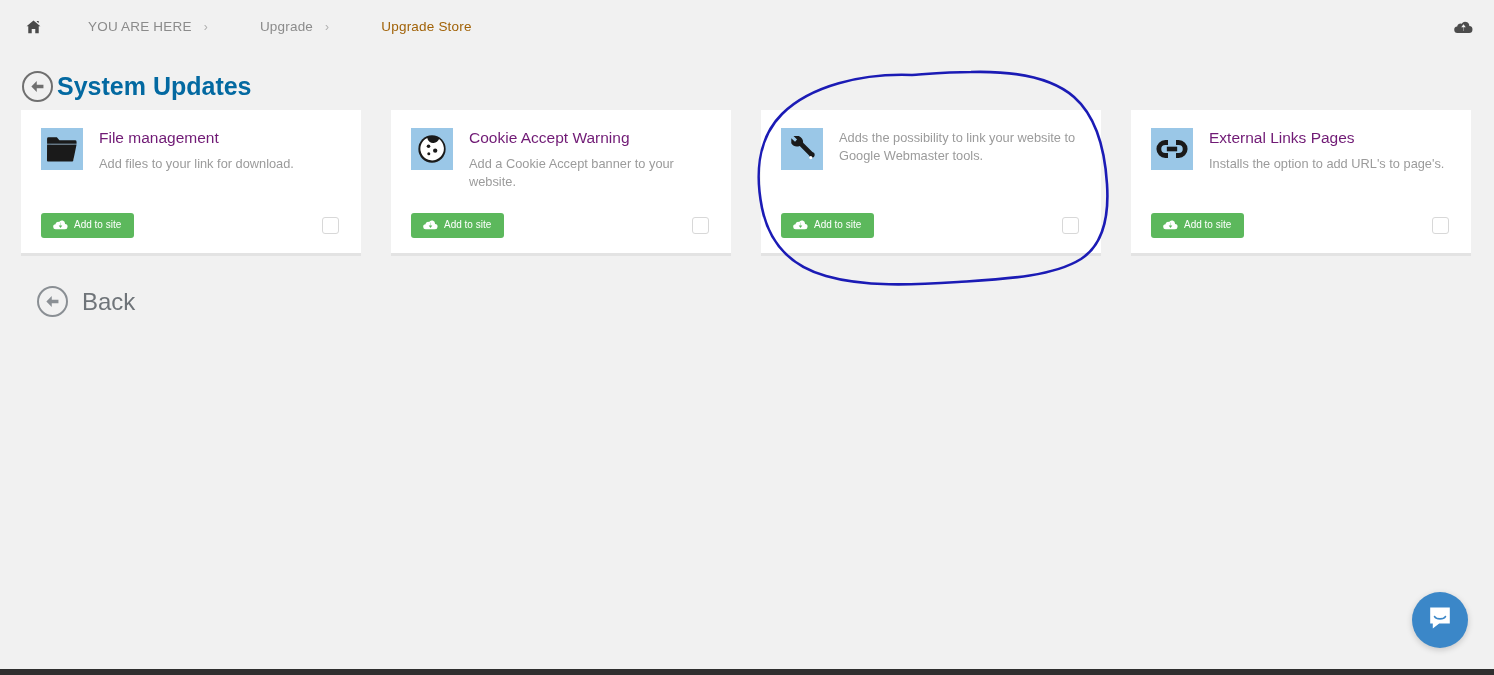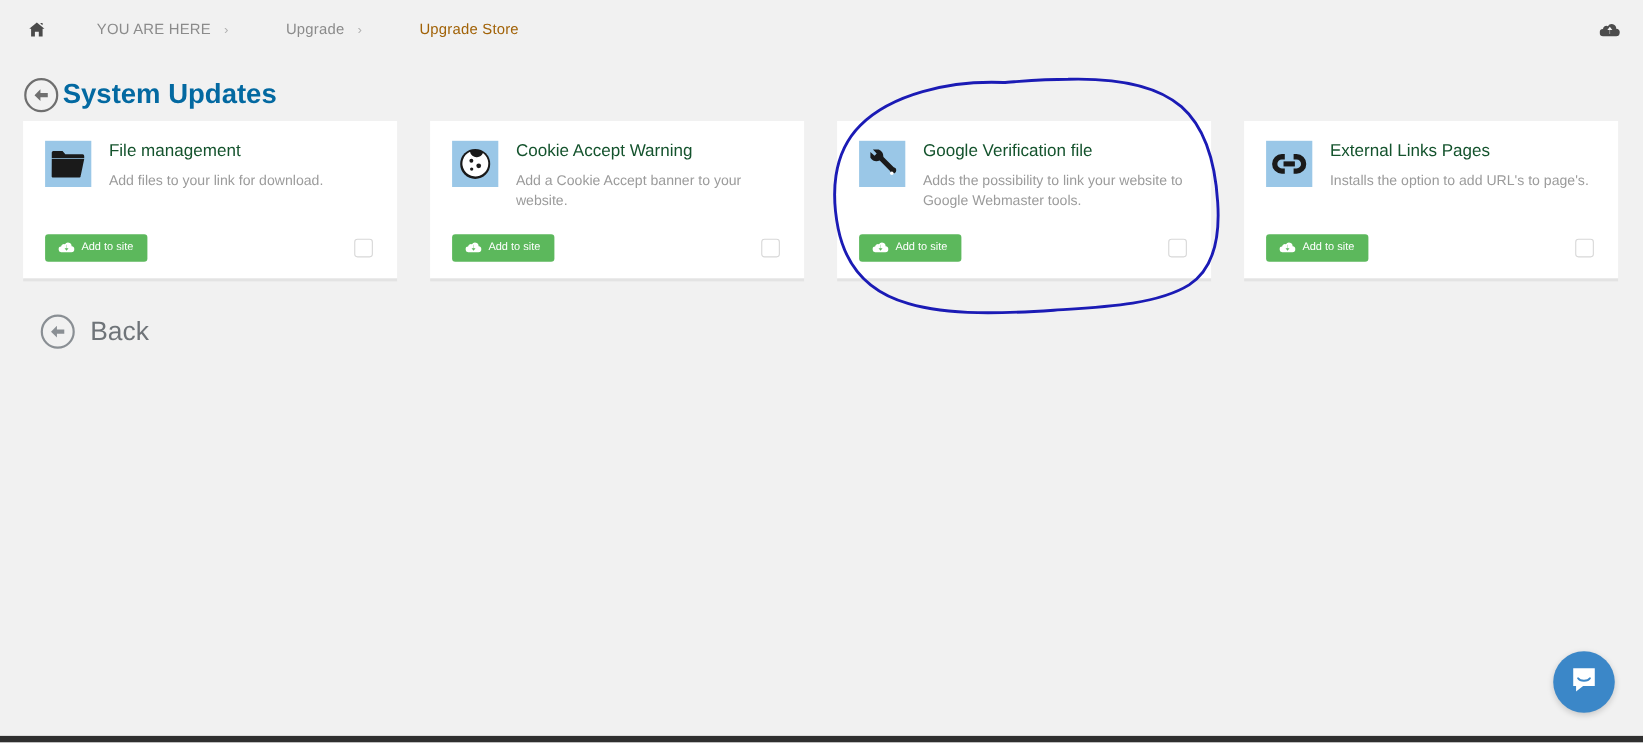--- a/index.html
+++ b/index.html
@@ -77,21 +77,21 @@
   .card-icon {
     width: 42px; height: 42px;
     background: #9ac7e7;
     flex: 0 0 auto;
     display: flex; align-items: center; justify-content: center;
     margin-right: 16px;
   }
   .card-text { padding-top: 1px; }
   .card-title {
     font-size: 15.5px;
-    color: #14532d;
+    color: #701a75;
     line-height: 1.2;
     margin-bottom: 7px;
     white-space: nowrap;
   }
   .card-desc {
     font-size: 12.8px;
     color: #9b9b9b;
     line-height: 1.42;
     max-width: 250px;
   }
@@ -265,21 +265,20 @@
 
     <div class="card">
       <div class="card-head">
         <span class="card-icon">
           <svg width="32" height="32" viewBox="0 0 34 34">
             <path d="M13.6 3.2 L8.0 3.2 L11.7 7.0 L9.6 9.2 L5.6 5.5 L5.6 11.0 A7.6 7.6 0 0 0 14.6 13.8 L24.6 23.8 A3.0 3.0 0 1 0 28.1 20.3 L18.2 10.4 A7.6 7.6 0 0 0 13.6 3.2 Z" fill="#1a1a1a"></path>
             <circle cx="26.3" cy="26.1" r="1.7" fill="#ffffff"></circle>
           </svg>
         </span>
         <div class="card-text">
-          <div class="card-title">Google Verification file</div>
           <div class="card-desc">Adds the possibility to link your website to Google Webmaster tools.</div>
         </div>
       </div>
       <div class="card-footer">
         <button class="btn-add">
           <span class="cloud">
             <svg width="15" height="12" viewBox="0 0 20 15" fill="#ffffff">
               <path d="M16.1 6.0 A4.3 4.3 0 0 0 8.1 3.6 A3.3 3.3 0 0 0 3.4 6.4 A3.4 3.4 0 0 0 3.9 13.2 L15.6 13.2 A3.6 3.6 0 0 0 16.1 6.0 Z"></path>
               <path d="M9.8 4.3 L9.8 8.3 L7.6 8.3 L10.0 11.4 L12.4 8.3 L10.2 8.3 L10.2 4.3 Z" fill="#5cb85c"></path>
             </svg>

